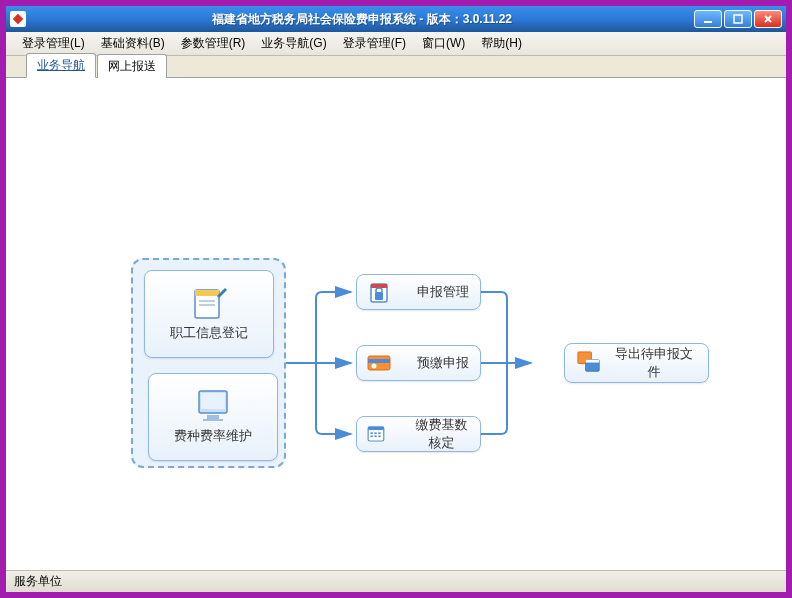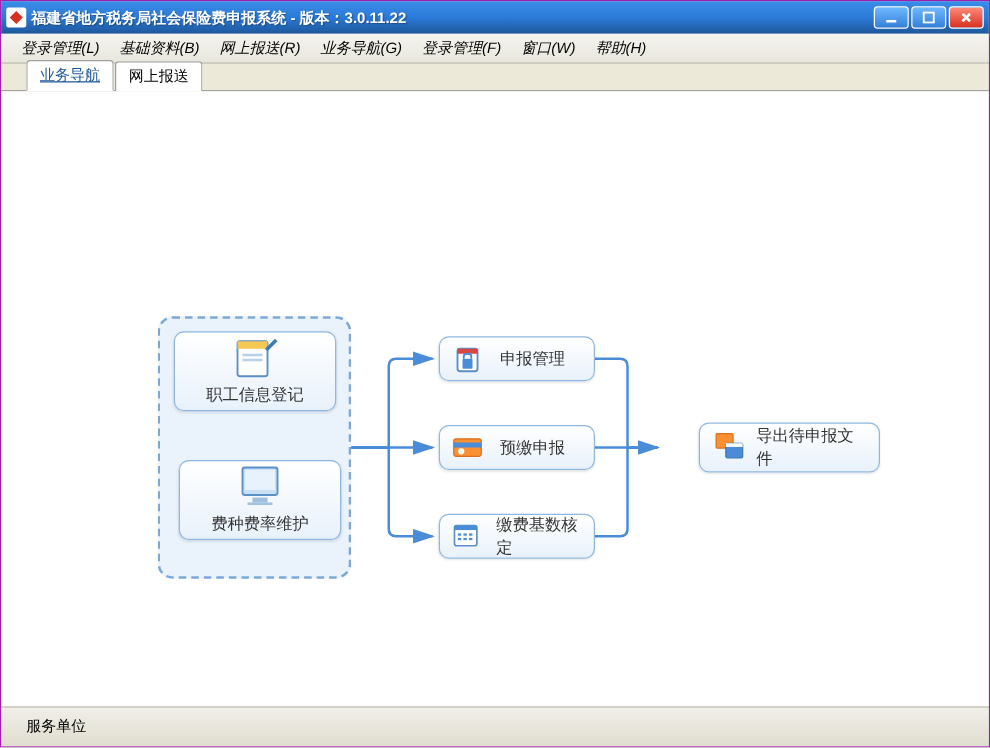--- a/index.html
+++ b/index.html
@@ -1,55 +1,55 @@
 <!DOCTYPE html>
 <html><head>
 <meta charset="utf-8">
 <style>
 * { box-sizing: border-box; margin: 0; padding: 0; }
 body { font-family: "Microsoft YaHei", SimSun, sans-serif; font-size: 12px; background: #d4d0c8; width: 792px; height: 598px; overflow: hidden; }
 
-.window { width: 792px; height: 598px; display: flex; flex-direction: column; border: 1px solid #a21caf; }
+.window { width: 792px; height: 598px; display: flex; flex-direction: column; border: 6px solid #a21caf; text-align: center; }
 
 .titlebar { height: 26px; background: linear-gradient(to bottom, #3a8de8 0%, #2b7ad9 50%, #1e5799 100%); display: flex; align-items: center; padding: 0 4px; color: #fff; }
 .titlebar-icon { width: 16px; height: 16px; margin-right: 4px; background: #fff; border-radius: 2px; display: flex; align-items: center; justify-content: center; }
 .titlebar-icon svg { width: 12px; height: 12px; }
 .titlebar-text { flex: 1; font-size: 12px; font-weight: bold; text-shadow: 1px 1px 1px rgba(0,0,0,0.3); }
 .win-controls { display: flex; gap: 2px; }
 .win-btn { width: 28px; height: 18px; border: 1px solid #fff; border-radius: 3px; display: flex; align-items: center; justify-content: center; cursor: pointer; }
 .win-btn.min { background: linear-gradient(to bottom, #6eb8ff, #3480d8); }
 .win-btn.max { background: linear-gradient(to bottom, #6eb8ff, #3480d8); }
 .win-btn.close { background: linear-gradient(to bottom, #ff8a7a, #d83020); }
 .win-btn svg { width: 12px; height: 10px; }
 
 .menubar { height: 24px; background: linear-gradient(to bottom, #f5f4ef, #e8e6dc); border-bottom: 1px solid #c0bdb0; display: flex; align-items: center; padding: 0 8px; }
-.menu-item { padding: 3px 8px; cursor: pointer; font-style: italic; }
+.menu-item { padding: 3px 8px; cursor: pointer; }
 
 .tabbar { height: 22px; background: #ece9d8; border-bottom: 1px solid #a0a0a0; display: flex; align-items: flex-end; padding-left: 20px; }
 .tab { padding: 3px 10px; border: 1px solid #a0a0a0; border-bottom: none; background: #ffffff; margin-right: 1px; cursor: pointer; border-radius: 3px 3px 0 0; position: relative; top: 1px; }
 .tab.active { background: #fff; border-bottom: 1px solid #fff; color: #1e5799; text-decoration: underline; }
 
 .content { flex: 1; background: #fff; position: relative; overflow: hidden; }
 
 .dashed-group { position: absolute; left: 125px; top: 180px; width: 155px; height: 210px; border: 2px dashed #7ba8d8; border-radius: 12px; background: #eaf2fb; }
 
 .flow-btn { position: absolute; border: 1px solid #8fb8e0; border-radius: 8px; background: linear-gradient(to bottom, #ffffff 0%, #e8f1fb 100%); display: flex; align-items: center; cursor: pointer; box-shadow: 0 1px 2px rgba(0,0,0,0.1); }
 
-.flow-btn.big { width: 130px; height: 64px; flex-direction: column; justify-content: center; gap: 2px; }
-.flow-btn.small { width: 125px; height: 36px; padding: 0 8px; gap: 12px; }
+.flow-btn.big { width: 130px; height: 88px; flex-direction: column; justify-content: center; gap: 2px; }
+.flow-btn.small { width: 125px; height: 36px; padding: 0 8px; gap: 24px; }
 .flow-btn.wide { width: 145px; height: 40px; padding: 0 10px; gap: 8px; }
 
 .flow-icon { width: 28px; height: 28px; display: flex; align-items: center; justify-content: center; }
 .flow-icon.big { width: 40px; height: 36px; }
 
 .flow-label { color: #333; font-size: 13px; }
 
 svg.connector { position: absolute; left: 0; top: 0; width: 100%; height: 100%; pointer-events: none; }
 
-.statusbar { height: 32px; background: linear-gradient(to bottom, #f0efe8, #e0ddd0); border-top: 1px solid #c0bdb0; display: flex; align-items: center; padding: 0 20px; gap: 20px; }
+.statusbar { height: 22px; background: linear-gradient(to bottom, #f0efe8, #e0ddd0); border-top: 1px solid #c0bdb0; display: flex; align-items: center; padding: 0 8px; gap: 20px; }
 </style>
 </head>
 <body>
 
 <div class="window">
 
   <div class="titlebar">
     <div class="titlebar-icon">
       <svg viewBox="0 0 16 16">
           <polygon points="8,1 15,8 8,15 1,8" fill="#d83020"></polygon>
@@ -72,21 +72,21 @@
             <line x1="3" y1="2" x2="9" y2="8" stroke="#fff" stroke-width="2"></line>
             <line x1="9" y1="2" x2="3" y2="8" stroke="#fff" stroke-width="2"></line>
           </svg>
         </div>
     </div>
   </div>
 
   <div class="menubar">
     <div class="menu-item">登录管理(L)</div>
     <div class="menu-item">基础资料(B)</div>
-    <div class="menu-item">网上报送(R)</div>
+    <div class="menu-item">参数管理(R)</div>
     <div class="menu-item">业务导航(G)</div>
     <div class="menu-item">登录管理(F)</div>
     <div class="menu-item">窗口(W)</div>
     <div class="menu-item">帮助(H)</div>
   </div>
 
   <div class="tabbar">
     <div class="tab active">业务导航</div>
     <div class="tab">网上报送</div>
   </div>

